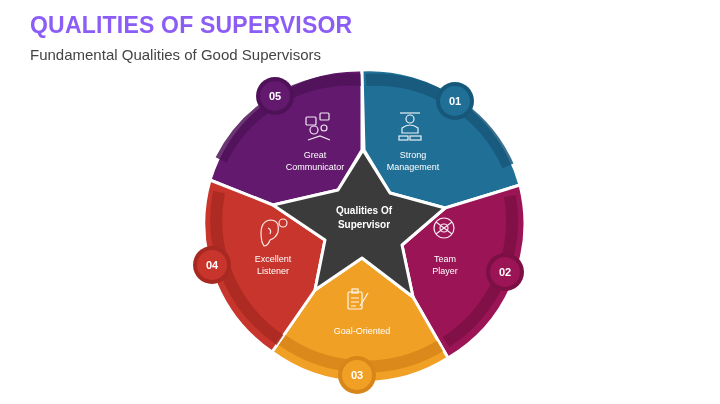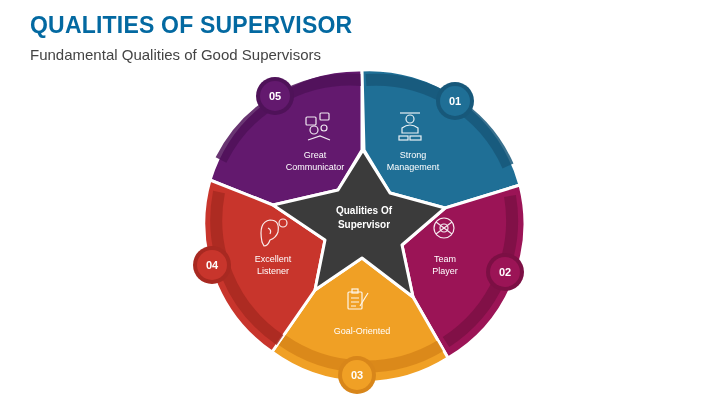--- a/index.html
+++ b/index.html
@@ -1,18 +1,18 @@
 <!DOCTYPE html>
 <html><head>
 <meta charset="utf-8">
 <style>
   html, body { margin:0; padding:0; }
   body { width:720px; height:404px; background:#ffffff; position:relative; overflow:hidden;
          font-family:"Liberation Sans", sans-serif; }
-  .title { position:absolute; left:30px; top:12px; font-size:23px; font-weight:bold; color:#0369a1;
+  .title { position:absolute; left:30px; top:12px; font-size:23px; font-weight:bold; color:#8b5cf6;
            letter-spacing:0.2px; font-family:"Liberation Sans", sans-serif; }
   .subtitle { position:absolute; left:30px; top:46px; font-size:15px; color:#444444;
               font-family:"Liberation Sans", sans-serif; }
   svg.wheel { position:absolute; left:0; top:0; }
   .seg-label { fill:#ffffff; font-size:9px; font-family:"Liberation Sans", sans-serif; text-anchor:middle; }
   .badge-num { fill:#ffffff; font-size:11px; font-weight:bold; font-family:"Liberation Sans", sans-serif; text-anchor:middle; }
   .center-label { fill:#ffffff; font-size:10px; font-weight:bold; font-family:"Liberation Sans", sans-serif; text-anchor:middle; }
 </style>
 </head>
 <body>

